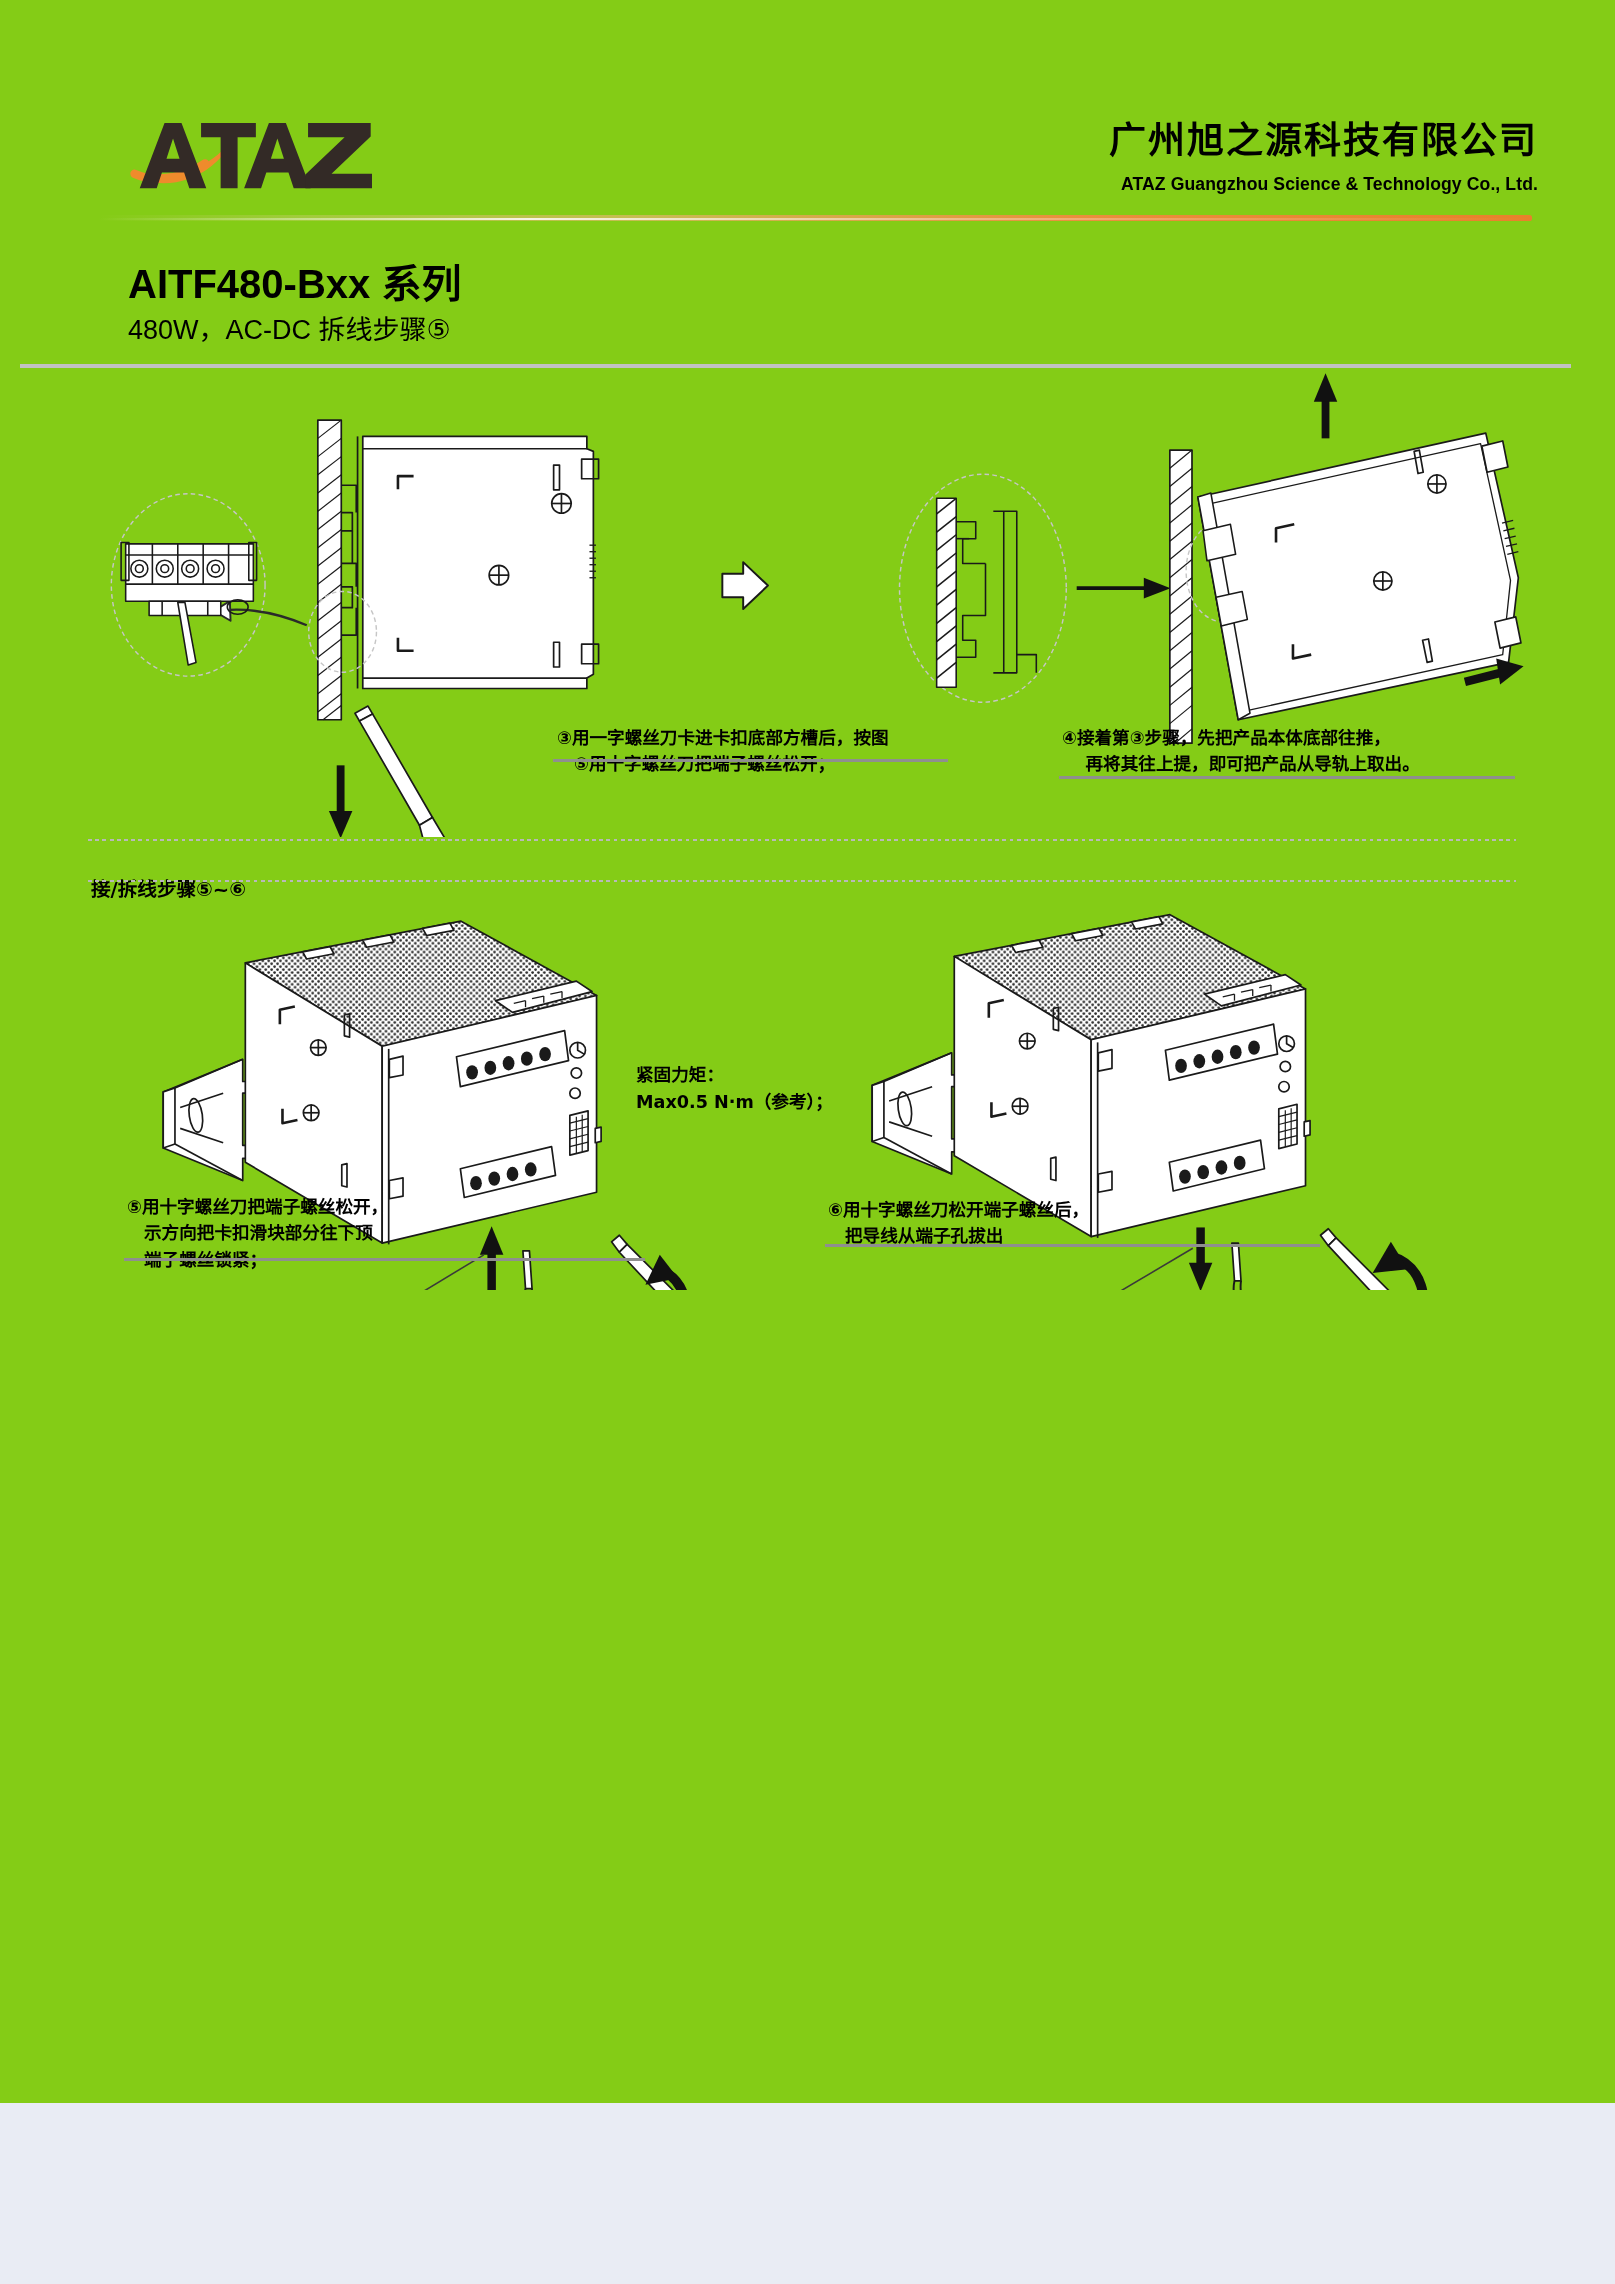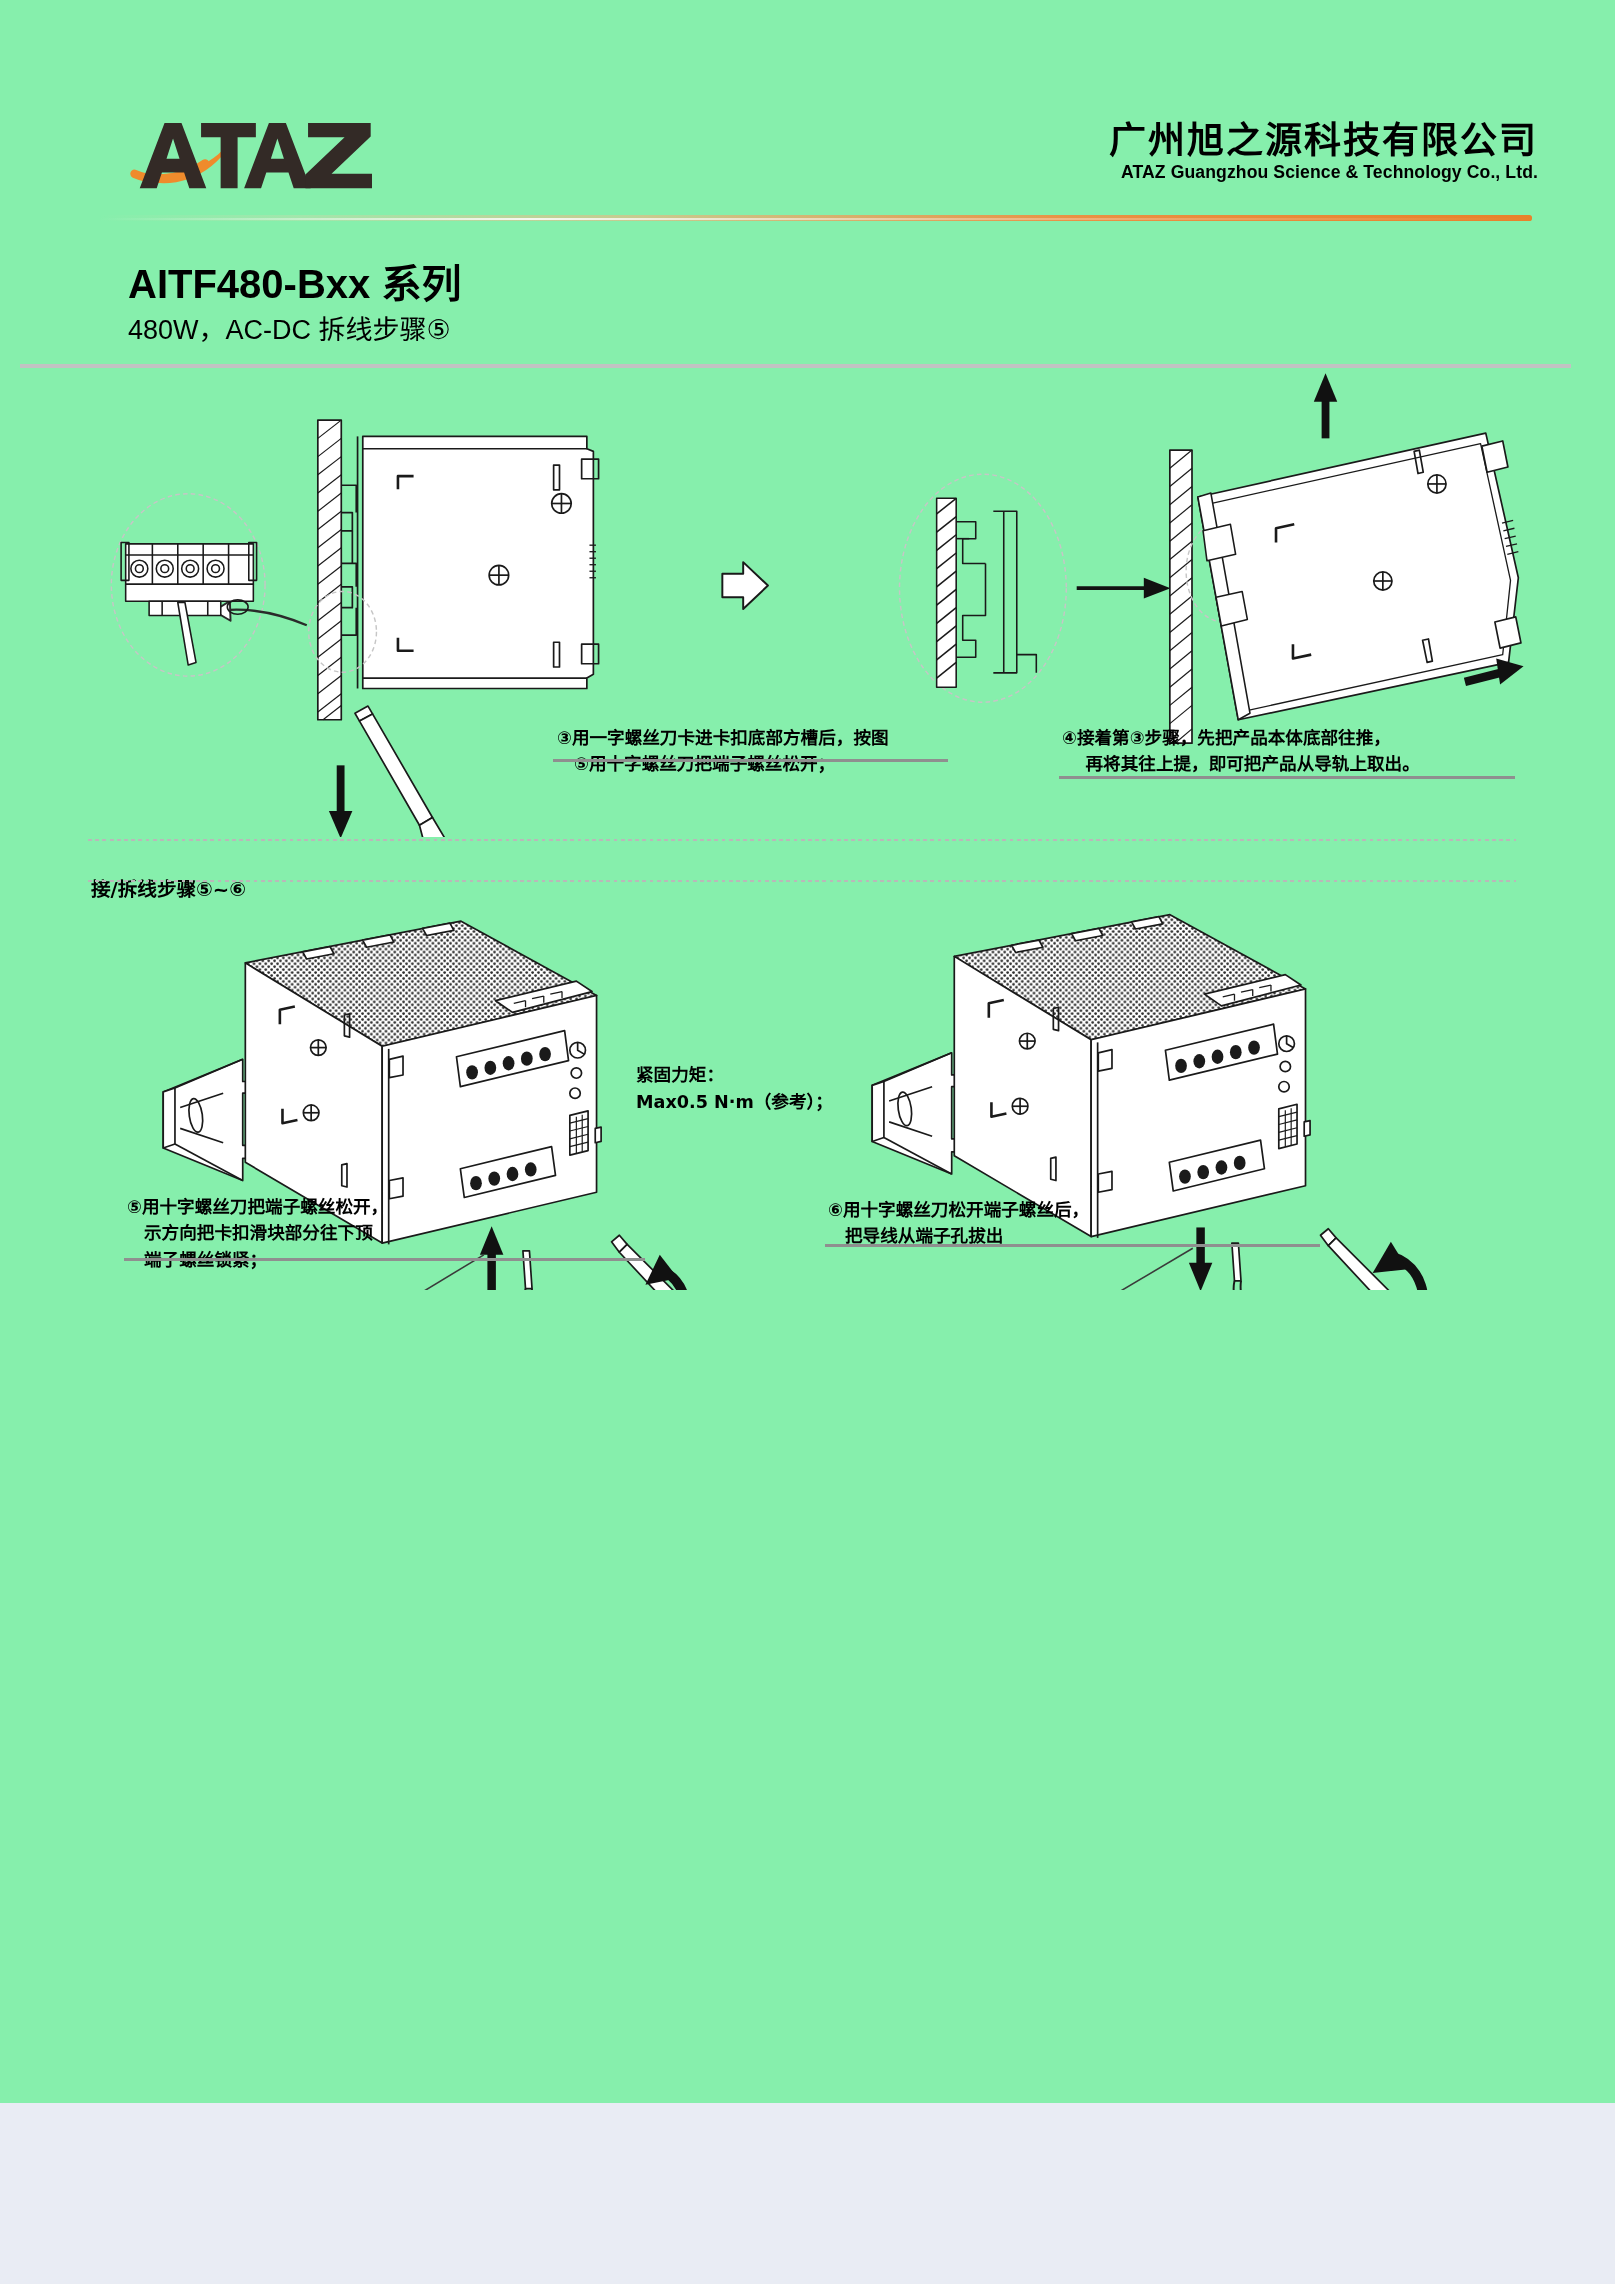--- a/index.html
+++ b/index.html
@@ -2,33 +2,33 @@
 <html lang="zh-CN" style="font-size:10.4px"><head>
 <meta charset="utf-8">
 <title>ATAZ AITF480-Bxx</title>
 <style>
   html,body{margin:0;padding:0;background:#fff;}
   body{
     width:1616px;height:2284px;position:relative;overflow:hidden;
     font-family:"Liberation Sans","DejaVu Sans",sans-serif;
     color:#000;-webkit-font-smoothing:antialiased;
   }
-  .page{position:absolute;inset:0;background:#86efac;}
+  .page{position:absolute;inset:0;background:#84cc16;}
 
   
   .header{position:absolute;left:0;top:0;width:1616px;height:222px;}
   .logo-wrap{position:absolute;left:128px;top:115px;width:274px;height:85px;}
   .logo-svg{display:block;width:274px;height:85px;}
   .company-block{position:absolute;right:78px;top:121px;text-align:right;}
   .company-cn{
     font-size:37px;font-weight:bold;letter-spacing:2px;line-height:1.1;
     font-family:"DejaVu Sans","Liberation Sans",sans-serif;white-space:nowrap;
   }
   .company-en{
-    font-size:17.6px;font-weight:bold;margin-top:0;letter-spacing:0.1px;
+    font-size:17.6px;font-weight:bold;margin-top:12px;letter-spacing:0.1px;
     white-space:nowrap;
   }
   .orange-rule{
     position:absolute;left:98px;top:215px;width:1434px;height:5.9px;
     background:linear-gradient(to right,rgba(255,255,255,0) 0%,rgba(247,205,170,0.25) 14%,
       rgba(244,178,124,0.6) 38%,rgba(239,140,63,0.95) 68%,#e8812b 100%);
     border-radius:2.6px;
   }
   .orange-rule::after{
     content:"";position:absolute;left:0;top:2.6px;width:100%;height:2px;

